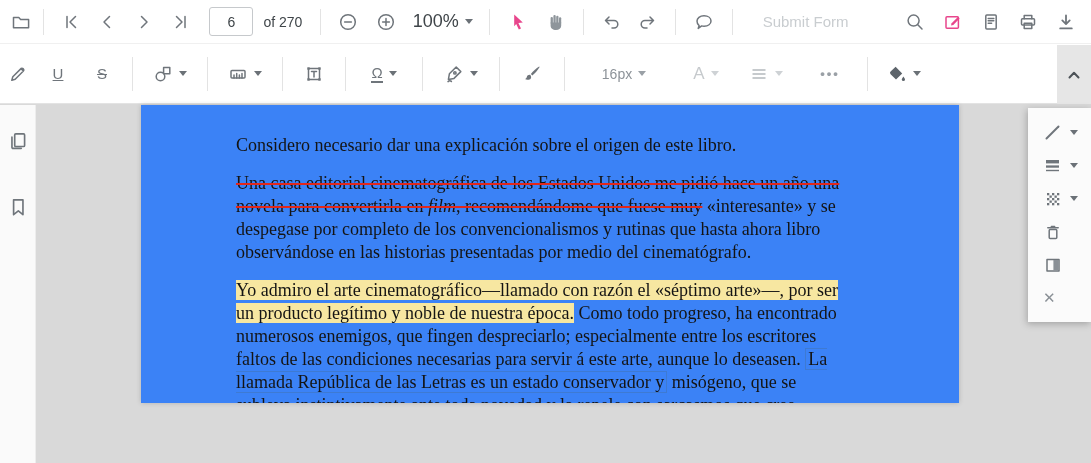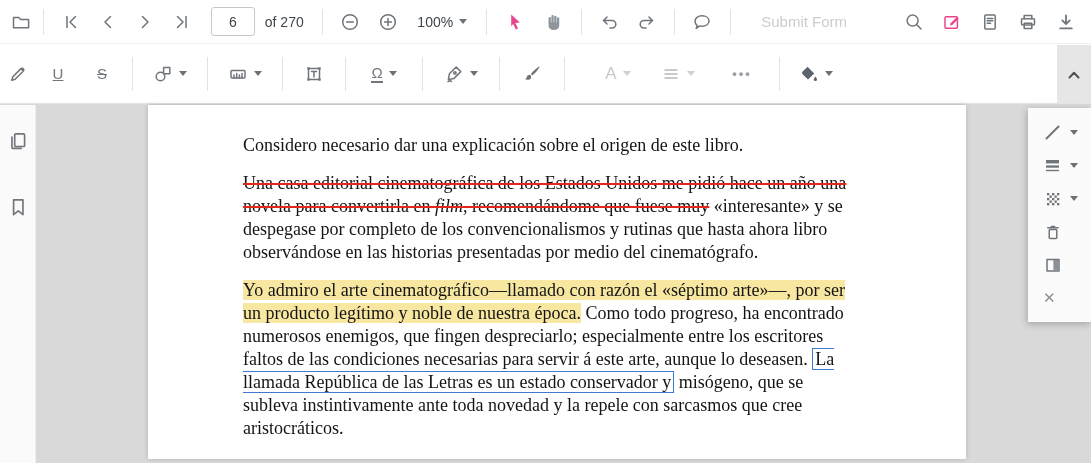--- a/index.html
+++ b/index.html
@@ -15,35 +15,35 @@
   .sep.tall{height:34px;}
   .ic{stroke:#6f757b;fill:none;stroke-width:1.5;stroke-linecap:round;stroke-linejoin:round;}
   .icp{stroke:#e8468c;fill:none;stroke-width:1.5;stroke-linecap:round;stroke-linejoin:round;}
   .caret{width:0;height:0;border-left:4px solid transparent;border-right:4px solid transparent;
          border-top:5px solid #6b7177;display:inline-block;}
   .caret.mid{border-top-color:#9aa0a6;}
   .caret.light{border-top-color:#ced2d5;}
   .page-input{width:38px;height:25px;border:1px solid #c6c9cc;border-radius:3px;text-align:center;
               font-size:14px;color:#3f4549;margin-left:10px;font-family:"Liberation Sans",sans-serif;}
   .of-label{font-size:14px;color:#3f4549;margin-left:10px;white-space:nowrap;}
-  .zoom-label{font-size:14px;color:#3f4549;}
+  .zoom-label{font-size:18px;color:#3f4549;}
   .submit{border:none;background:none;font-size:15px;color:#c9cdd0;padding:0 22px;cursor:pointer;white-space:nowrap;
           font-family:"Liberation Sans",sans-serif;text-align:center;}
   .txt-u{font-size:15px;color:#6f757b;text-decoration:underline;}
   .txt-s{font-size:15px;color:#6f757b;text-decoration:line-through;}
   .stamp-g{font-size:15px;color:#6f757b;border-bottom:2px solid #6f757b;line-height:1;padding-bottom:1px;}
   .fnt-lbl{font-size:14px;color:#8d9399;}
   .dis{color:#c6cacd;font-size:17px;}
   .more{font-size:13px;color:#9aa0a6;letter-spacing:2px;font-weight:bold;}
   .collapse{position:absolute;top:45px;right:0;width:34px;height:59px;background:#e6e6e6;border:none;
             display:flex;align-items:center;justify-content:center;cursor:pointer;}
   
   .left-strip{position:absolute;top:105px;left:0;width:36px;bottom:0;background:#fafafa;border-right:1px solid #ededed;
               display:flex;flex-direction:column;align-items:center;padding-top:18px;gap:30px;box-sizing:border-box;}
-  .page{position:absolute;left:148px;top:105px;width:818px;height:354px;background:#ffffff;
+  .page{position:absolute;left:141px;top:105px;width:818px;height:298px;background:#3b82f6;
         box-shadow:0 0 5px rgba(0,0,0,.18);overflow:hidden;}
   .text-block{position:absolute;left:95px;top:29px;width:618px;font-family:"Liberation Serif",serif;
               font-size:18px;line-height:23px;color:#141414;}
   .text-block p{margin:0 0 15px 0;}
   .strike{text-decoration:line-through;text-decoration-color:#e2271b;text-decoration-thickness:1.6px;
           text-decoration-skip-ink:none;margin-top:32px;}
   .hl{background:#f7e7a1;}
   .boxed{border:1.6px solid #3e7ad2;padding:0 2px;}
   .type-here{position:absolute;left:310px;top:168px;width:148px;height:21px;border:1.6px solid #333;
              background:#fff;font-family:"Liberation Sans",sans-serif;font-size:15px;color:#00968b;
@@ -230,20 +230,24 @@
     <div class="sep tall"></div>
     <button class="btn" style="width:48px">
       <svg width="20" height="20" viewBox="0 0 20 20">
           <g fill="#6f757b">
             <path d="M17.2 2.6 c-2.8 1.6-6.7 5.1-8.3 7.3 l1.5 1.5 C12.6 9.8 16 6 17.6 3.1 z"></path>
             <path d="M8.2 10.7 c-1.8-.2-3 .7-3.4 2.3 -.3 1-.8 1.7-1.8 2.1 1.6 1.2 4.7 1 5.8-.7 .6-1 .4-2.3-.6-3.7 z"></path>
           </g>
         </svg>
     </button>
     <div class="sep tall"></div>
+    <button class="btn" style="width:74px;margin-left:14px">
+      <span class="fnt-lbl">16px</span>
+      <span class="caret mid"></span>
+    </button>
     <button class="btn" style="width:46px;margin-left:22px">
       <span class="dis">A</span>
       <span class="caret light"></span>
     </button>
     <button class="btn" style="width:54px;margin-left:10px">
       <svg width="20" height="20" viewBox="0 0 20 20">
           <path d="M3.5 6 h13 M3.5 10 h13 M3.5 14 h13" stroke="#c6cacd" stroke-width="2" fill="none"></path>
         </svg>
       <span class="caret light"></span>
     </button>

